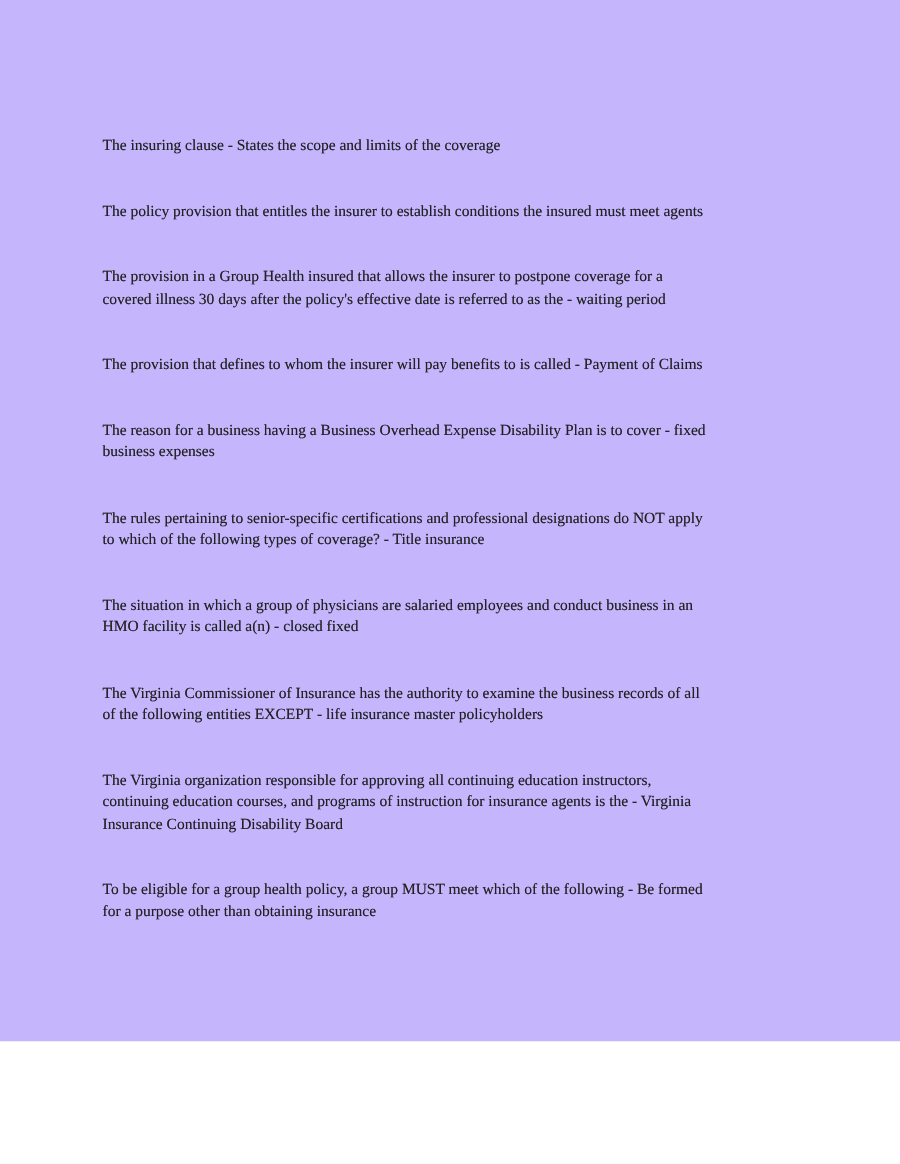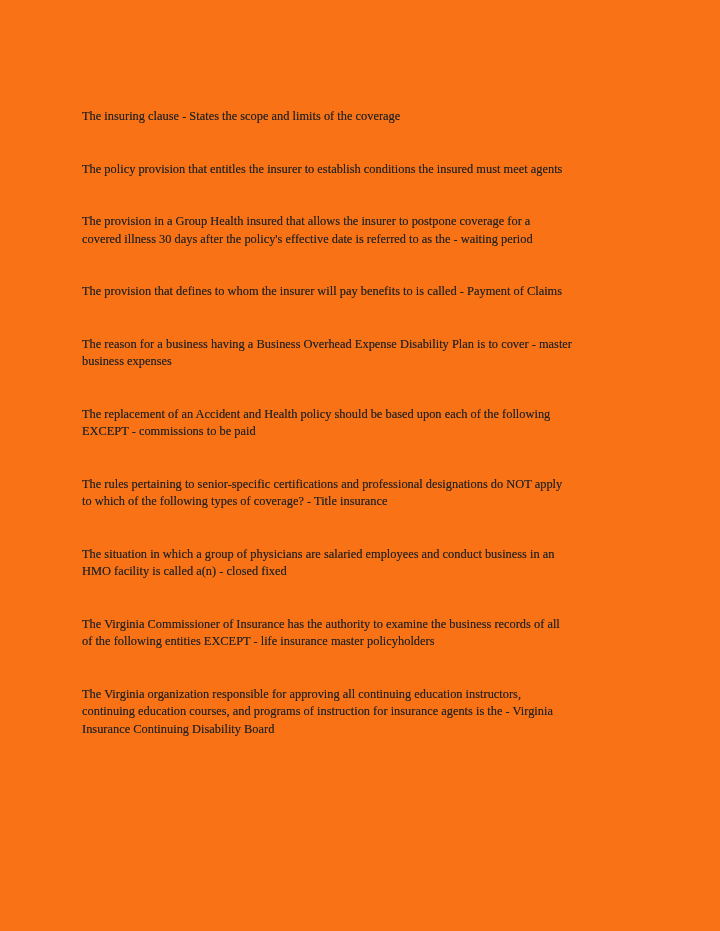--- a/index.html
+++ b/index.html
@@ -6,22 +6,22 @@
     margin: 0;
     padding: 0;
     width: 720px;
     height: 931px;
     background: #ffffff;
     overflow: hidden;
   }
   .page {
     position: relative;
     width: 720px;
-    height: 931px;
-    background: #f97316;
+    height: 833px;
+    background: #c4b5fd;
     font-family: "Liberation Serif", "DejaVu Serif", serif;
     font-size: 12.4px;
     line-height: 17.5px;
     color: #222222;
   }
   .content {
     position: absolute;
     left: 82px;
     top: 108px;
     width: 566px;
@@ -51,28 +51,24 @@
     <div class="para">
       <div class="line">The provision in a Group Health insured that allows the insurer to postpone coverage for a</div>
       <div class="line">covered illness 30 days after the policy's effective date is referred to as the - waiting period</div>
     </div>
 
     <div class="para">
       <div class="line">The provision that defines to whom the insurer will pay benefits to is called - Payment of Claims</div>
     </div>
 
     <div class="para">
-      <div class="line">The reason for a business having a Business Overhead Expense Disability Plan is to cover - master</div>
+      <div class="line">The reason for a business having a Business Overhead Expense Disability Plan is to cover - fixed</div>
       <div class="line">business expenses</div>
     </div>
 
-    <div class="para">
-      <div class="line">The replacement of an Accident and Health policy should be based upon each of the following</div>
-      <div class="line">EXCEPT - commissions to be paid</div>
-    </div>
 
     <div class="para">
       <div class="line">The rules pertaining to senior-specific certifications and professional designations do NOT apply</div>
       <div class="line">to which of the following types of coverage? - Title insurance</div>
     </div>
 
     <div class="para">
       <div class="line">The situation in which a group of physicians are salaried employees and conduct business in an</div>
       <div class="line">HMO facility is called a(n) - closed fixed</div>
     </div>
@@ -81,15 +77,19 @@
       <div class="line">The Virginia Commissioner of Insurance has the authority to examine the business records of all</div>
       <div class="line">of the following entities EXCEPT - life insurance master policyholders</div>
     </div>
 
     <div class="para">
       <div class="line">The Virginia organization responsible for approving all continuing education instructors,</div>
       <div class="line">continuing education courses, and programs of instruction for insurance agents is the - Virginia</div>
       <div class="line">Insurance Continuing Disability Board</div>
     </div>
 
+    <div class="para">
+      <div class="line">To be eligible for a group health policy, a group MUST meet which of the following - Be formed</div>
+      <div class="line">for a purpose other than obtaining insurance</div>
+    </div>
 
   </div>
 </div>
 
 </body></html>

